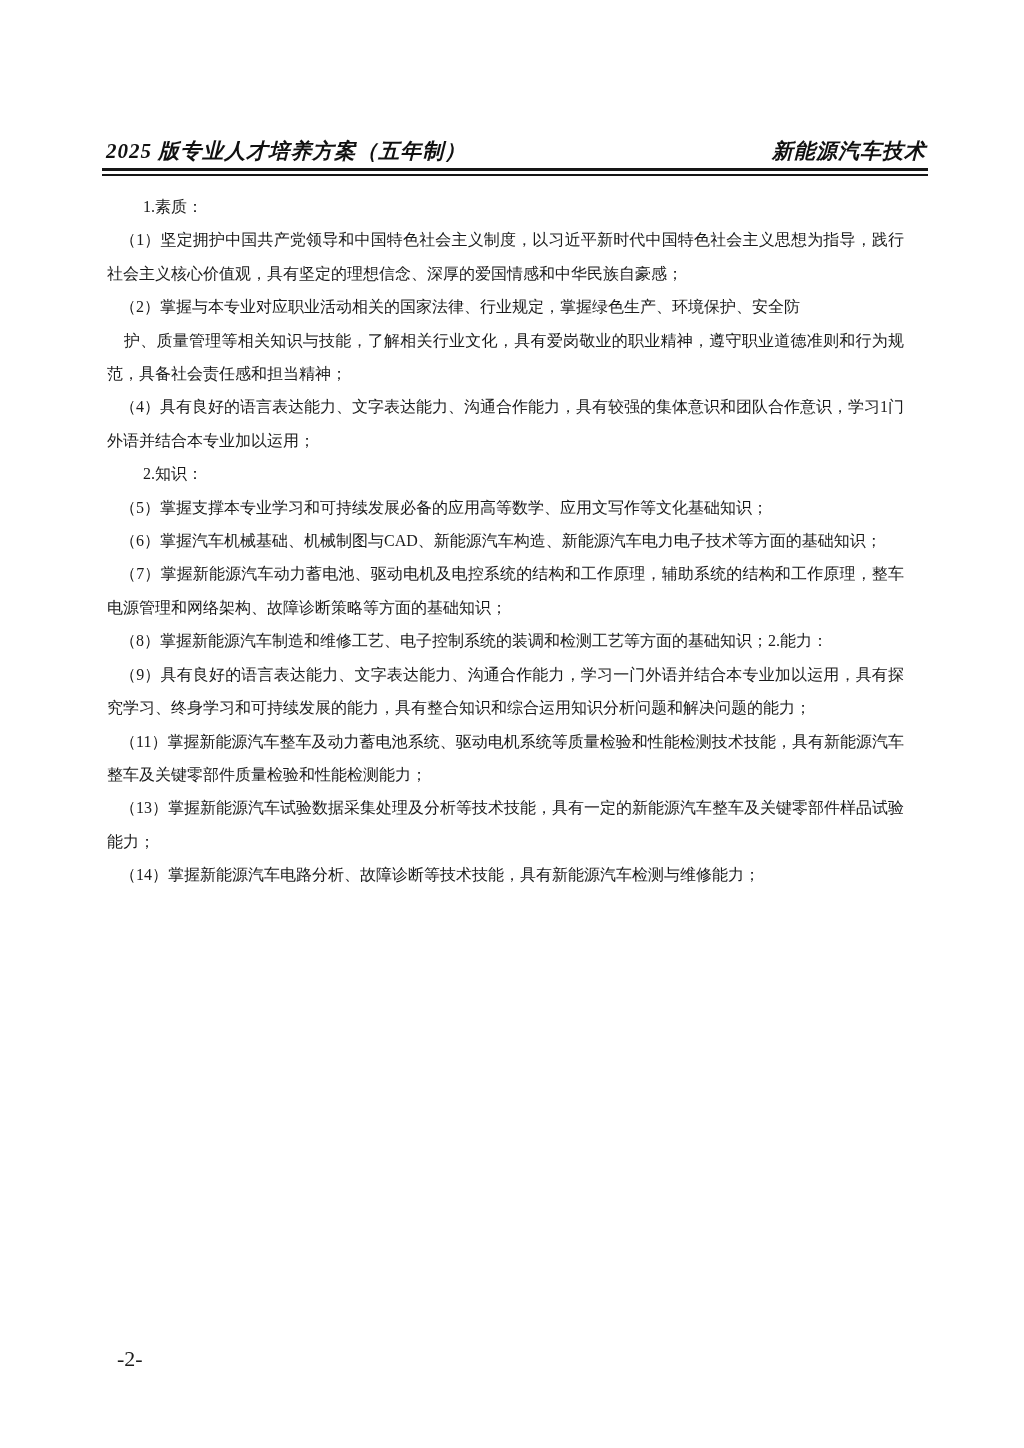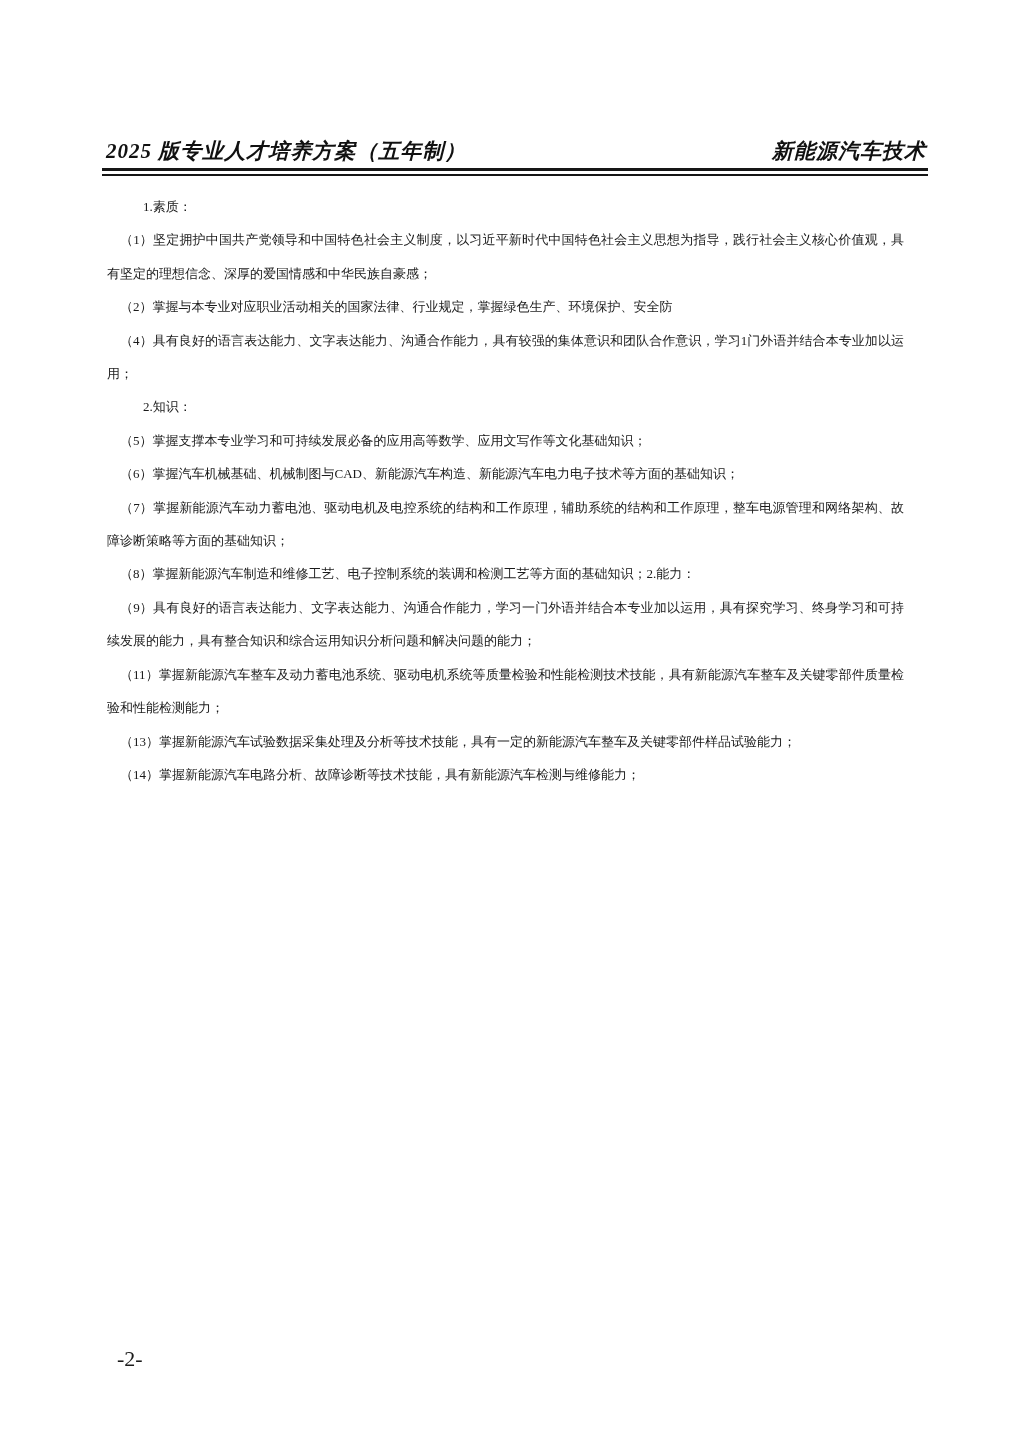--- a/index.html
+++ b/index.html
@@ -39,21 +39,21 @@
     height: 8px;
     box-sizing: border-box;
     border-top: 3px solid #161616;
     border-bottom: 2px solid #161616;
   }
   .body-text {
     position: absolute;
     left: 107px;
     top: 190px;
     width: 797px;
-    font-size: 13px;
+    font-size: 16px;
     line-height: 33.4px;
     text-align: justify;
     word-break: break-all;
     color: #1a1a1a;
   }
   .para { margin: 0; }
   .para.heading { text-indent: 36px; }
   .para.item { text-indent: 13px; }
   .para.item-cont { text-indent: 17px; }
   .footer {
@@ -73,20 +73,21 @@
     <span>2025 版专业人才培养方案（五年制）</span>
     <span>新能源汽车技术</span>
   </div>
 
   <div class="header-rule"></div>
 
   <div class="body-text" id="body-text">
       <p class="para heading">1.素质：</p>
       <p class="para item">（1）坚定拥护中国共产党领导和中国特色社会主义制度，以习近平新时代中国特色社会主义思想为指导，践行社会主义核心价值观，具有坚定的理想信念、深厚的爱国情感和中华民族自豪感；</p>
       <p class="para item">（2）掌握与本专业对应职业活动相关的国家法律、行业规定，掌握绿色生产、环境保护、安全防</p>
+      <p class="para item-cont">护、质量管理等相关知识与技能，了解相关行业文化，具有爱岗敬业的职业精神，遵守职业道德准则和行为规范，具备社会责任感和担当精神；</p>
       <p class="para item">（4）具有良好的语言表达能力、文字表达能力、沟通合作能力，具有较强的集体意识和团队合作意识，学习1门外语并结合本专业加以运用；</p>
       <p class="para heading">2.知识：</p>
       <p class="para item">（5）掌握支撑本专业学习和可持续发展必备的应用高等数学、应用文写作等文化基础知识；</p>
       <p class="para item">（6）掌握汽车机械基础、机械制图与CAD、新能源汽车构造、新能源汽车电力电子技术等方面的基础知识；</p>
       <p class="para item">（7）掌握新能源汽车动力蓄电池、驱动电机及电控系统的结构和工作原理，辅助系统的结构和工作原理，整车电源管理和网络架构、故障诊断策略等方面的基础知识；</p>
       <p class="para item">（8）掌握新能源汽车制造和维修工艺、电子控制系统的装调和检测工艺等方面的基础知识；2.能力：</p>
       <p class="para item">（9）具有良好的语言表达能力、文字表达能力、沟通合作能力，学习一门外语并结合本专业加以运用，具有探究学习、终身学习和可持续发展的能力，具有整合知识和综合运用知识分析问题和解决问题的能力；</p>
       <p class="para item">（11）掌握新能源汽车整车及动力蓄电池系统、驱动电机系统等质量检验和性能检测技术技能，具有新能源汽车整车及关键零部件质量检验和性能检测能力；</p>
       <p class="para item">（13）掌握新能源汽车试验数据采集处理及分析等技术技能，具有一定的新能源汽车整车及关键零部件样品试验能力；</p>
       <p class="para item">（14）掌握新能源汽车电路分析、故障诊断等技术技能，具有新能源汽车检测与维修能力；</p>

